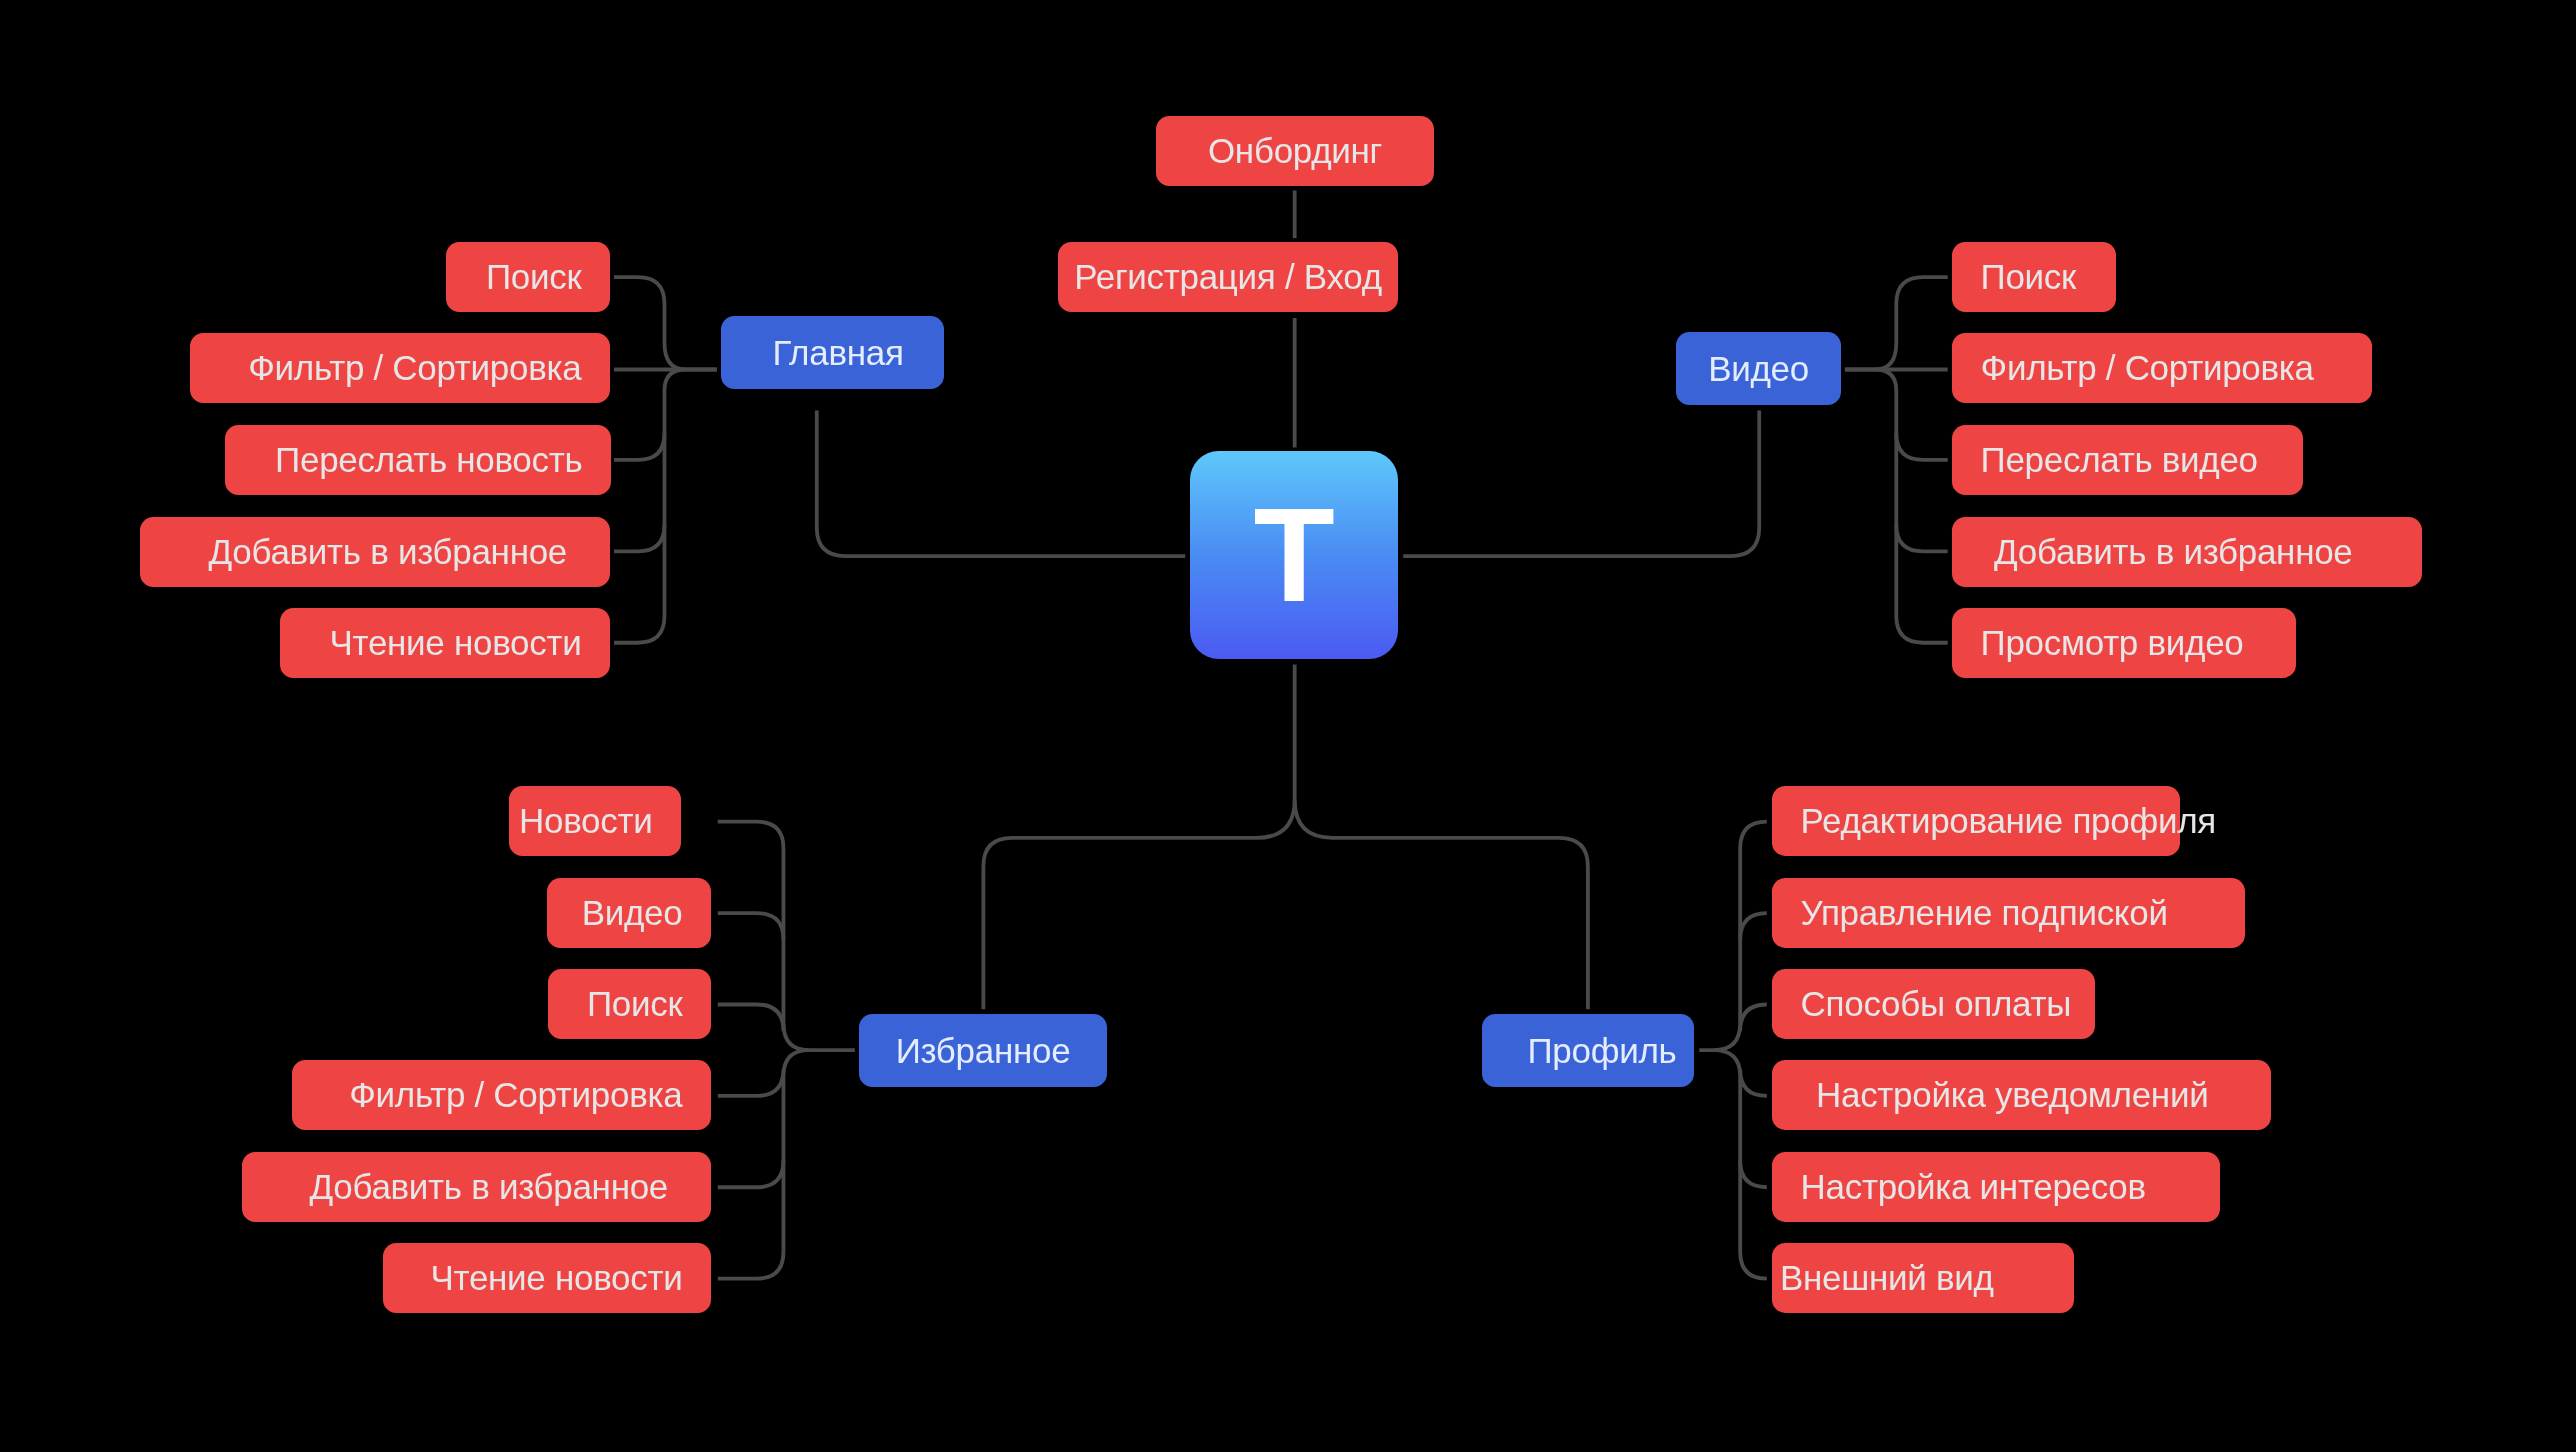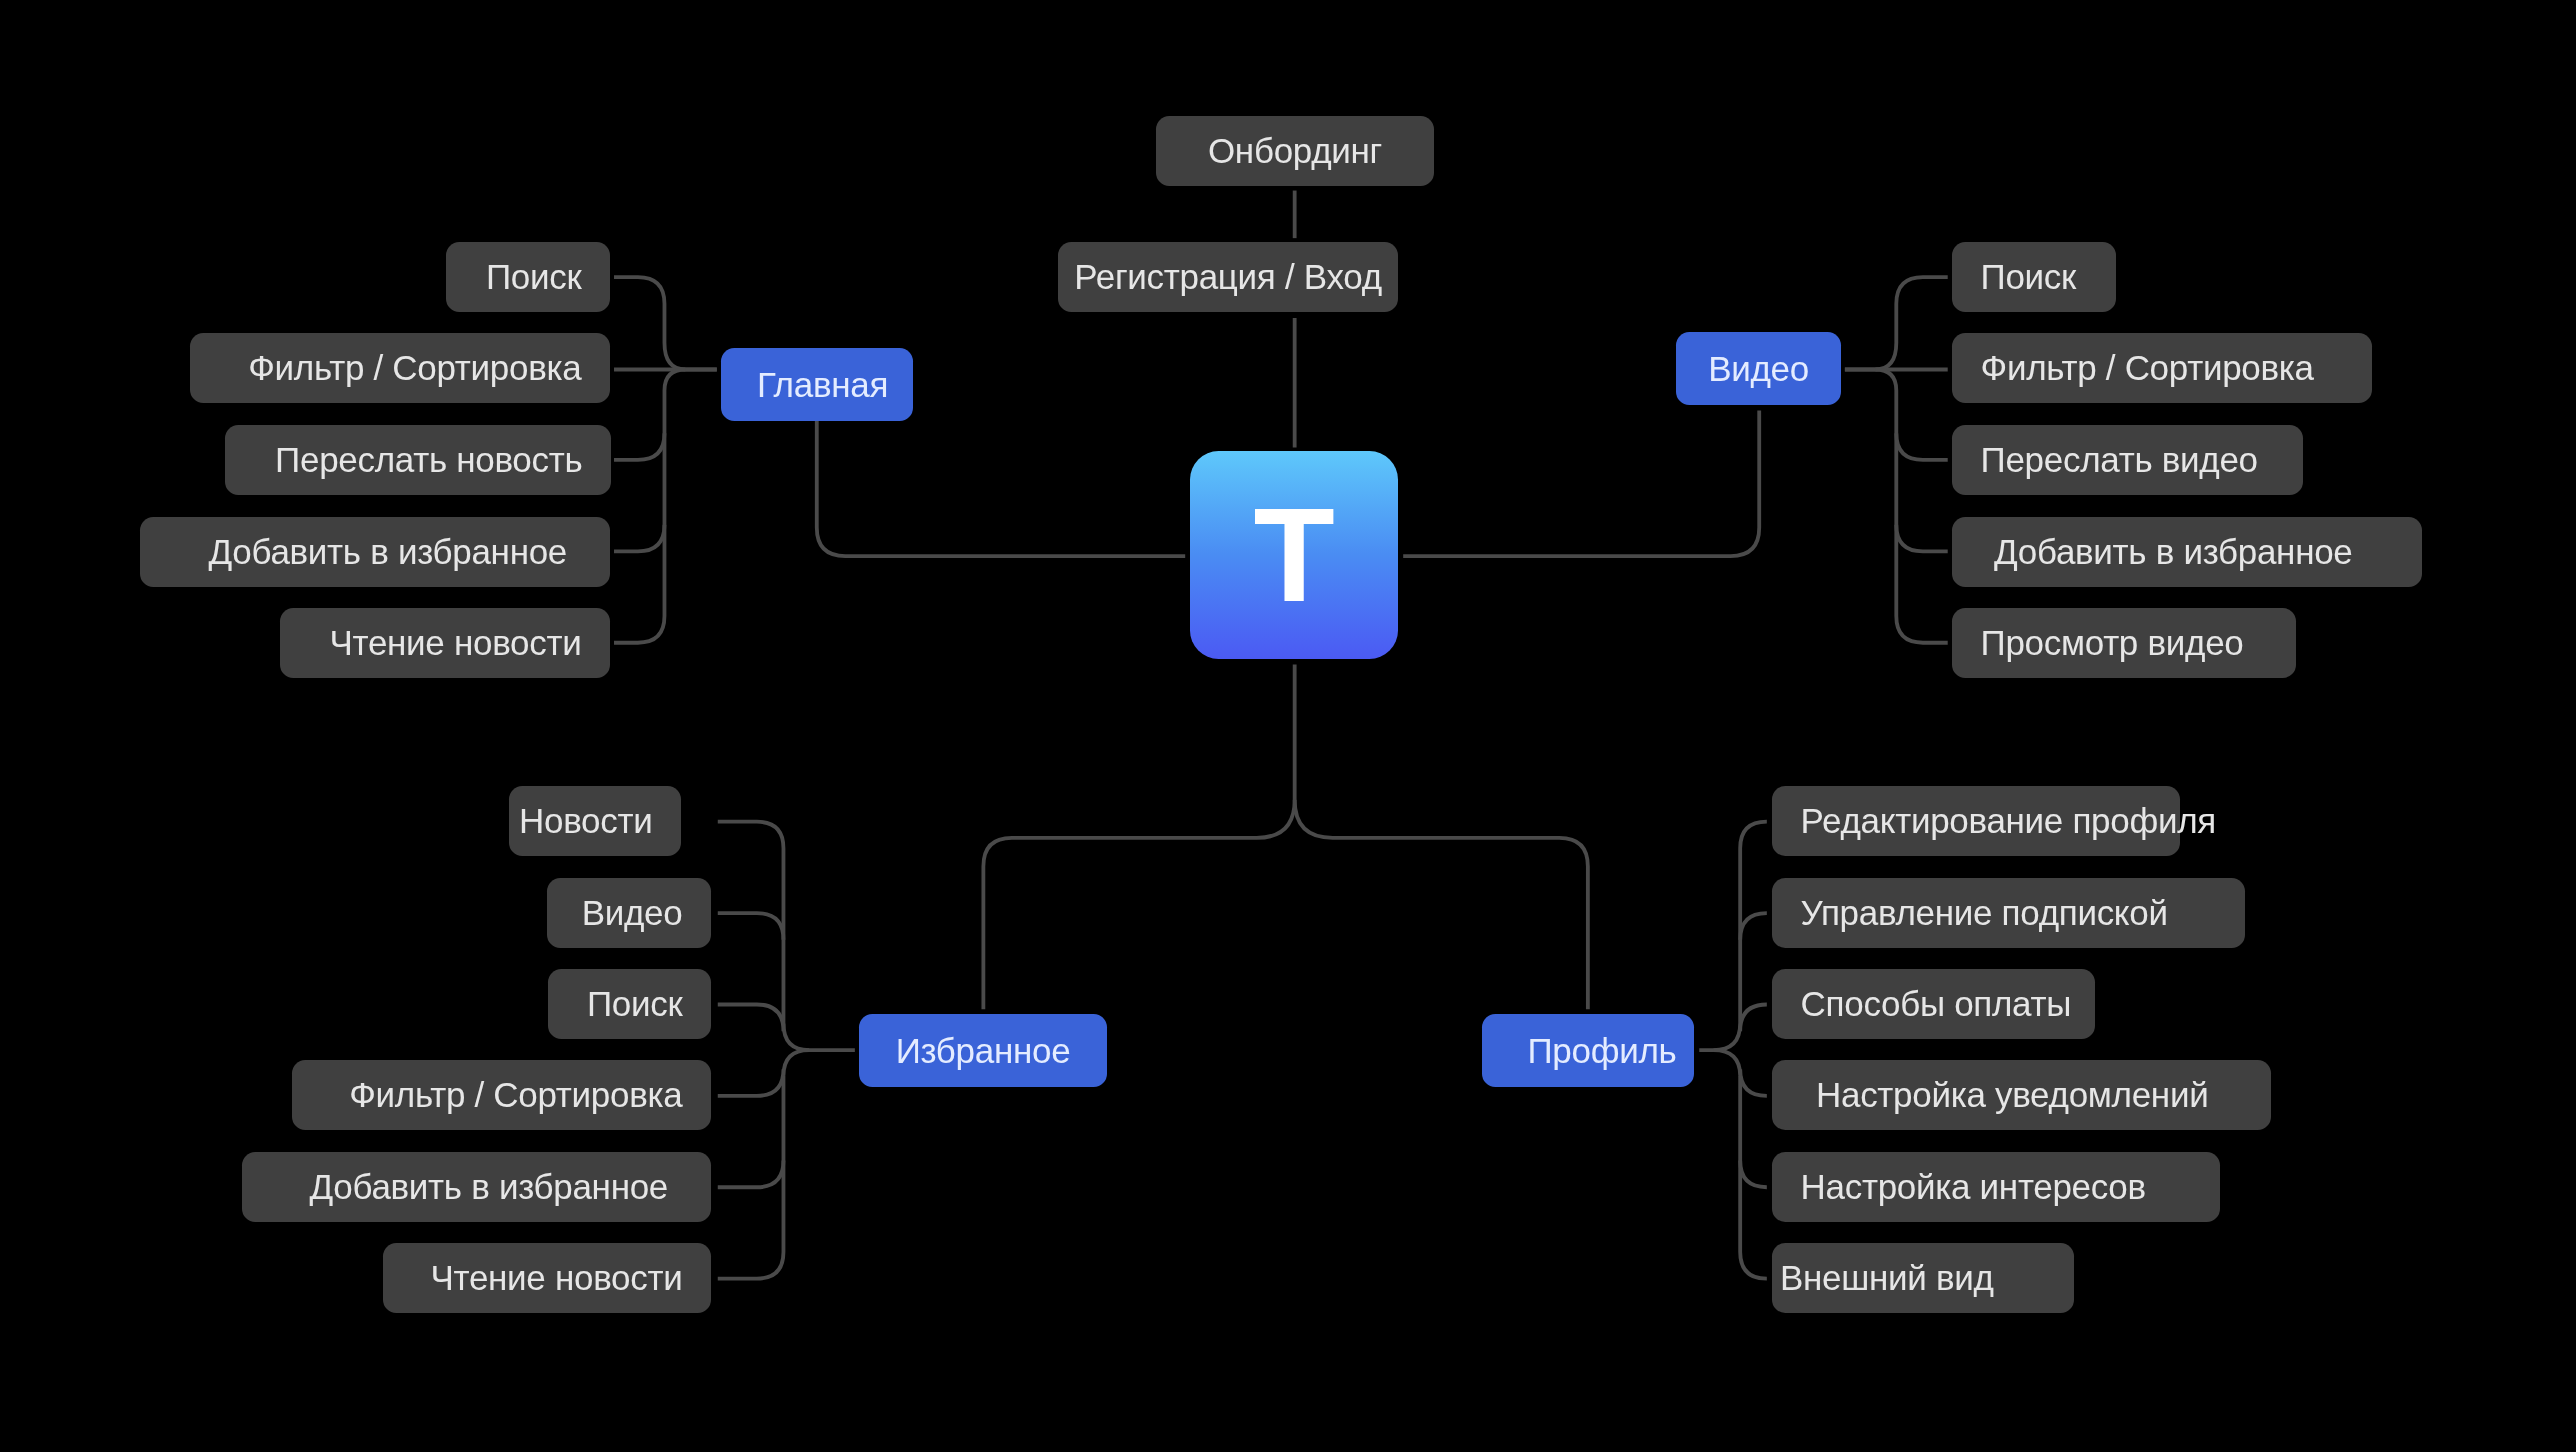--- a/index.html
+++ b/index.html
@@ -1,21 +1,21 @@
 <!DOCTYPE html>
 <html style="font-size:15.2px"><head>
 <meta charset="utf-8">
 <style>
   html, body { margin: 0; padding: 0; background: #000; }
   body { width: 2576px; height: 1453px; position: relative; overflow: hidden;
          font-family: "Liberation Sans", "DejaVu Sans", sans-serif; }
   svg.links { position: absolute; left: 0; top: 0; width: 2576px; height: 1453px; }
   svg.links path { fill: none; stroke: #4a4a4a; stroke-width: 4; }
   .node { position: absolute; box-sizing: border-box; height: 70px; border-radius: 13.3px;
-          background: #404040; color: #e6e6e6; font-size: 35px; line-height: 70px;
+          background: #ef4444; color: #e6e6e6; font-size: 35px; line-height: 70px;
           white-space: nowrap; cursor: pointer; text-align: center; letter-spacing: -0.3px; }
   .node.l { text-align: right; padding-right: 28.6px; }
   .node.r { text-align: left; padding-left: 28.6px; }
   .node.hub { background: #3a63d8; color: #e4ecff; height: 73px; line-height: 73px; text-align: center; }
   .logo { position: absolute; left: 1190px; top: 451px; width: 208px; height: 208px;
           border-radius: 28.6px; background: linear-gradient(180deg, #5ec8fb 0%, #4a8cf3 50%, #4b5af3 100%);
           display: flex; align-items: center; justify-content: center; }
   .logo span { color: #fff; font-size: 133px; font-weight: bold; line-height: 1; }
 </style>
 </head>
@@ -60,21 +60,21 @@
   <path d="M1828 1219 V1315 Q1828 1343 1856 1343"></path>
 </svg>
 
 <div class="logo">
   <span>T</span>
 </div>
 
 <div class="node" style="left:1156px;top:116px;width:278px;">Онбординг</div>
 <div class="node" style="left:1058px;top:242px;width:340px;">Регистрация / Вход</div>
 
-<div class="node hub" style="left:721px;top:348px;width:192px;padding-left:11px;">Главная</div>
+<div class="node hub" style="left:721px;top:316px;width:223px;padding-left:11px;">Главная</div>
 <div class="node hub" style="left:1676px;top:332px;width:165px;">Видео</div>
 <div class="node hub" style="left:859px;top:1014px;width:248px;">Избранное</div>
 <div class="node hub" style="left:1482px;top:1014px;width:212px;padding-left:28px;">Профиль</div>
 
 <div class="node l" style="left:446px;top:242px;width:164px;">Поиск</div>
 <div class="node l" style="left:190px;top:333px;width:420px;">Фильтр / Сортировка</div>
 <div class="node l" style="left:225px;top:425px;width:386px;">Переслать новость</div>
 <div class="node l" style="left:140px;top:517px;width:470px;padding-right:43px;">Добавить в избранное</div>
 <div class="node l" style="left:280px;top:608px;width:330px;">Чтение новости</div>
 

